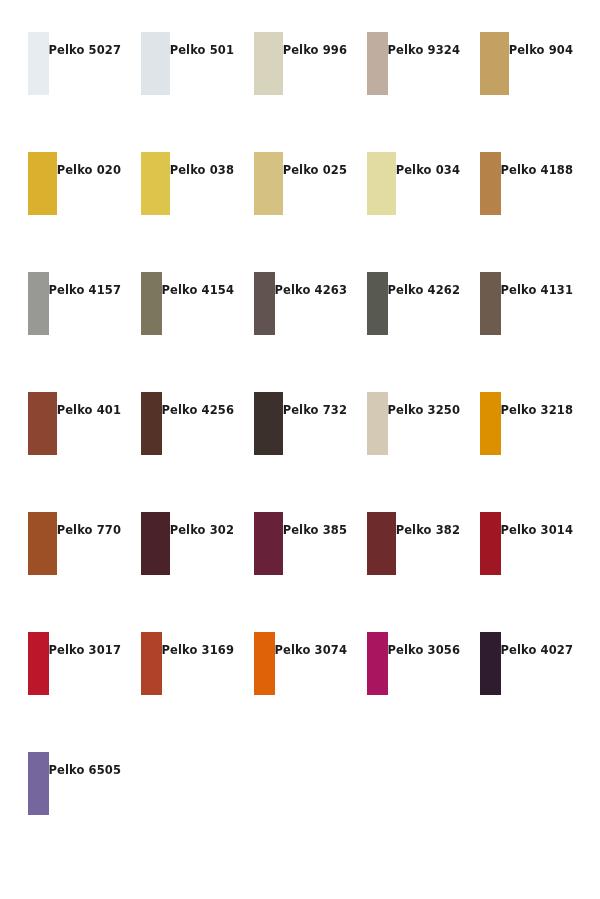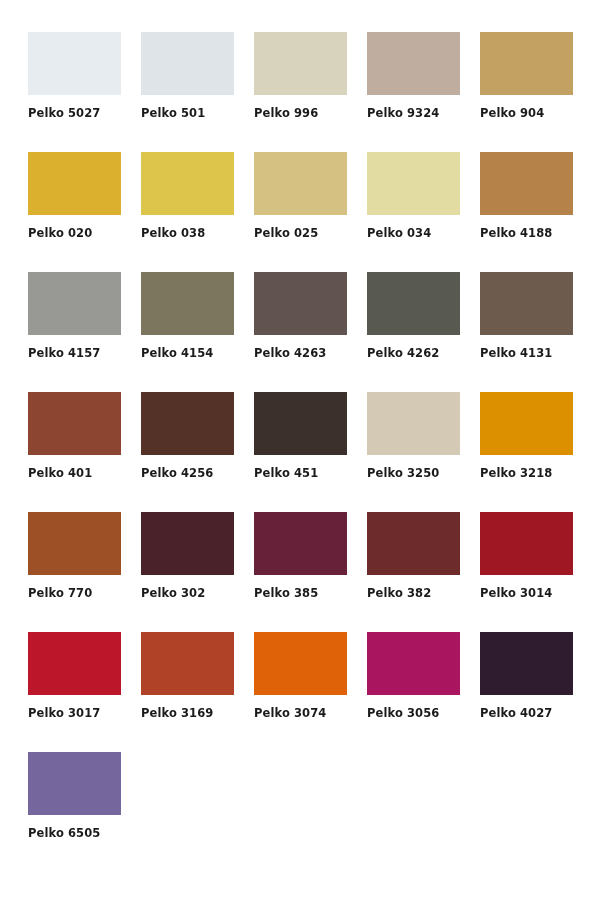--- a/index.html
+++ b/index.html
@@ -25,21 +25,21 @@
     display: grid;
     grid-template-columns: repeat(5, 93px);
     grid-auto-rows: 120px;
     column-gap: 20px;
     row-gap: 0px;
   }
   .swatch-cell {
     width: 93px;
     height: 120px;
     display: flex;
-    flex-direction: column;
+    flex-direction: row;
     align-items: flex-start;
   }
   .swatch-chip {
     width: 93px;
     height: 63px;
     display: block;
     border: 0;
   }
   .swatch-label {
     margin-top: 12px;
@@ -120,21 +120,21 @@
       <div class="swatch-cell">
         <div class="swatch-chip" style="background-color: rgb(139, 69, 48);"></div>
         <div class="swatch-label">Pelko 401</div>
       </div>
       <div class="swatch-cell">
         <div class="swatch-chip" style="background-color: rgb(85, 50, 40);"></div>
         <div class="swatch-label">Pelko 4256</div>
       </div>
       <div class="swatch-cell">
         <div class="swatch-chip" style="background-color: rgb(59, 48, 44);"></div>
-        <div class="swatch-label">Pelko 451</div>
+        <div class="swatch-label">Pelko 732</div>
       </div>
       <div class="swatch-cell">
         <div class="swatch-chip" style="background-color: rgb(212, 201, 180);"></div>
         <div class="swatch-label">Pelko 3250</div>
       </div>
       <div class="swatch-cell">
         <div class="swatch-chip" style="background-color: rgb(220, 144, 0);"></div>
         <div class="swatch-label">Pelko 3218</div>
       </div>
       <div class="swatch-cell">

